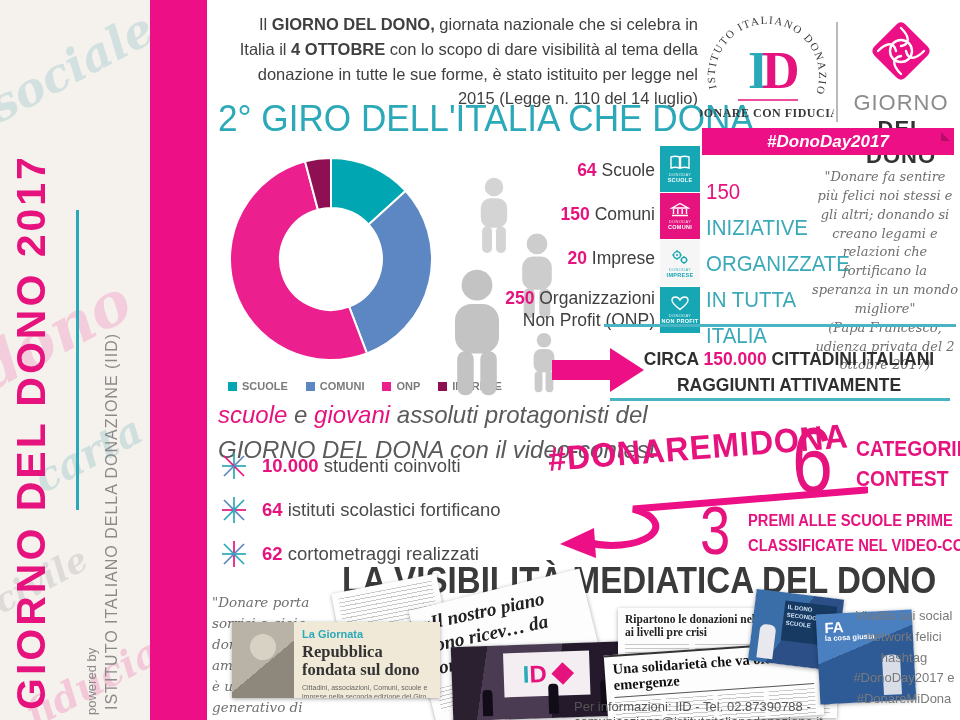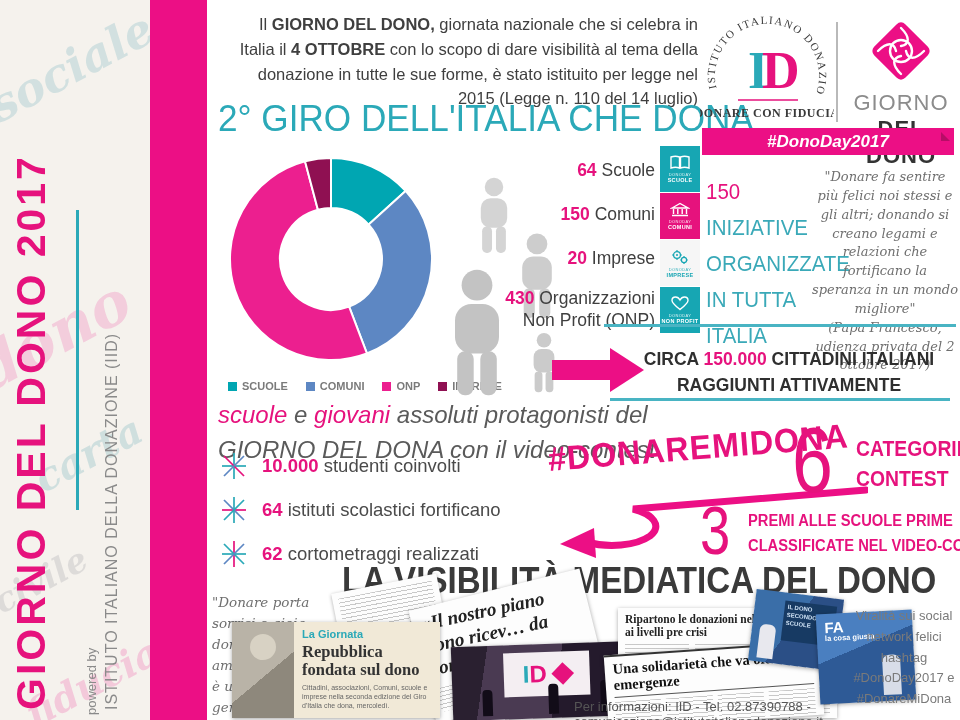--- a/index.html
+++ b/index.html
@@ -91,21 +91,21 @@
               transform:scaleX(.92);transform-origin:left;white-space:nowrap;}
   #mquote{left:212px;top:592px;width:130px;font-size:13.5px;line-height:1.55;}
 
   
   .clip{position:absolute;box-shadow:0 1px 4px rgba(0,0,0,.35);overflow:hidden;}
   .nlines{background:repeating-linear-gradient(to bottom,#9d9d9d 0 1px,transparent 1px 4px);opacity:.55;}
   #clipA{left:338px;top:583px;width:95px;height:70px;background:#fdfdfd;transform:rotate(-11deg);padding:6px;}
   #clipB{left:420px;top:588px;width:160px;height:100px;background:#fdfdfd;transform:rotate(-14deg);padding:8px;}
   #clipB .hl{font-family:"Liberation Serif",serif;font-weight:700;font-style:italic;font-size:19px;
              line-height:1.2;color:#222;transform:rotate(2deg);}
-  #repub{left:232px;top:622px;width:208px;height:96px;background:#f1e9d7;display:flex;justify-content:flex-end;}
+  #repub{left:232px;top:622px;width:208px;height:76px;background:#f1e9d7;display:flex;justify-content:flex-end;}
   #repub .photo{width:62px;height:100%;background:linear-gradient(140deg,#b9b3a7 0 55%,#8e887c 55% 100%);position:relative;}
   #repub .photo:after{content:"";position:absolute;left:18px;top:12px;width:26px;height:26px;border-radius:50%;
                       background:#d8d2c4;}
   #repub .txt{flex:1;padding:6px 8px;}
   #repub .kick{color:#2ba9b8;font-weight:700;font-size:11px;}
   #repub .hl{font-family:"Liberation Serif",serif;font-weight:700;font-size:16.5px;line-height:1.1;
              color:#333;margin:3px 0 4px;}
   #repub .body{font-size:7px;color:#666;line-height:1.3;}
   #tvid{left:452px;top:644px;width:190px;height:74px;transform:rotate(-2deg);
         background:linear-gradient(100deg,#2a2030 0 18%,#4a3a52 18% 55%,#241a2c 55% 100%);}
@@ -213,21 +213,21 @@
       </defs>
     <use href="#prs" fill="#d4d4d4" transform="translate(62,70) scale(0.66)"></use>
     <use href="#prs" fill="#cdcdcd" transform="translate(105,130) scale(0.74)"></use>
     <use href="#prs" fill="#c3c3c3" transform="translate(45,185) scale(1.1)"></use>
     <use href="#prs" fill="#cbcbcb" transform="translate(112,218) scale(0.52)"></use>
   </svg>
 
   <div class="stat" style="left:440px;top:160px;"><b>64</b> <span>Scuole</span></div>
   <div class="stat" style="left:440px;top:204px;"><b>150</b> <span>Comuni</span></div>
   <div class="stat" style="left:440px;top:248px;"><b>20</b> <span>Imprese</span></div>
-  <div class="stat" style="left:440px;top:288px;"><b>430</b> <span>Organizzazioni</span><br><span>Non Profit (ONP)</span></div>
+  <div class="stat" style="left:440px;top:288px;"><b>250</b> <span>Organizzazioni</span><br><span>Non Profit (ONP)</span></div>
 
   <div id="strip" class="abs">
     <div class="cell teal">
       <svg width="20" height="15" viewBox="0 0 20 15">
           <path d="M1,2 Q5.5,0.5 9.5,2 L9.5,13 Q5.5,11.5 1,13 Z M10.5,2 Q14.5,0.5 19,2 L19,13 Q14.5,11.5 10.5,13 Z" fill="none" stroke="#fff" stroke-width="1.4"></path>
         </svg>
       <span class="tiny">DONODAY</span>
       <span class="lab">SCUOLE</span>
     </div>
     <div class="cell mag">

